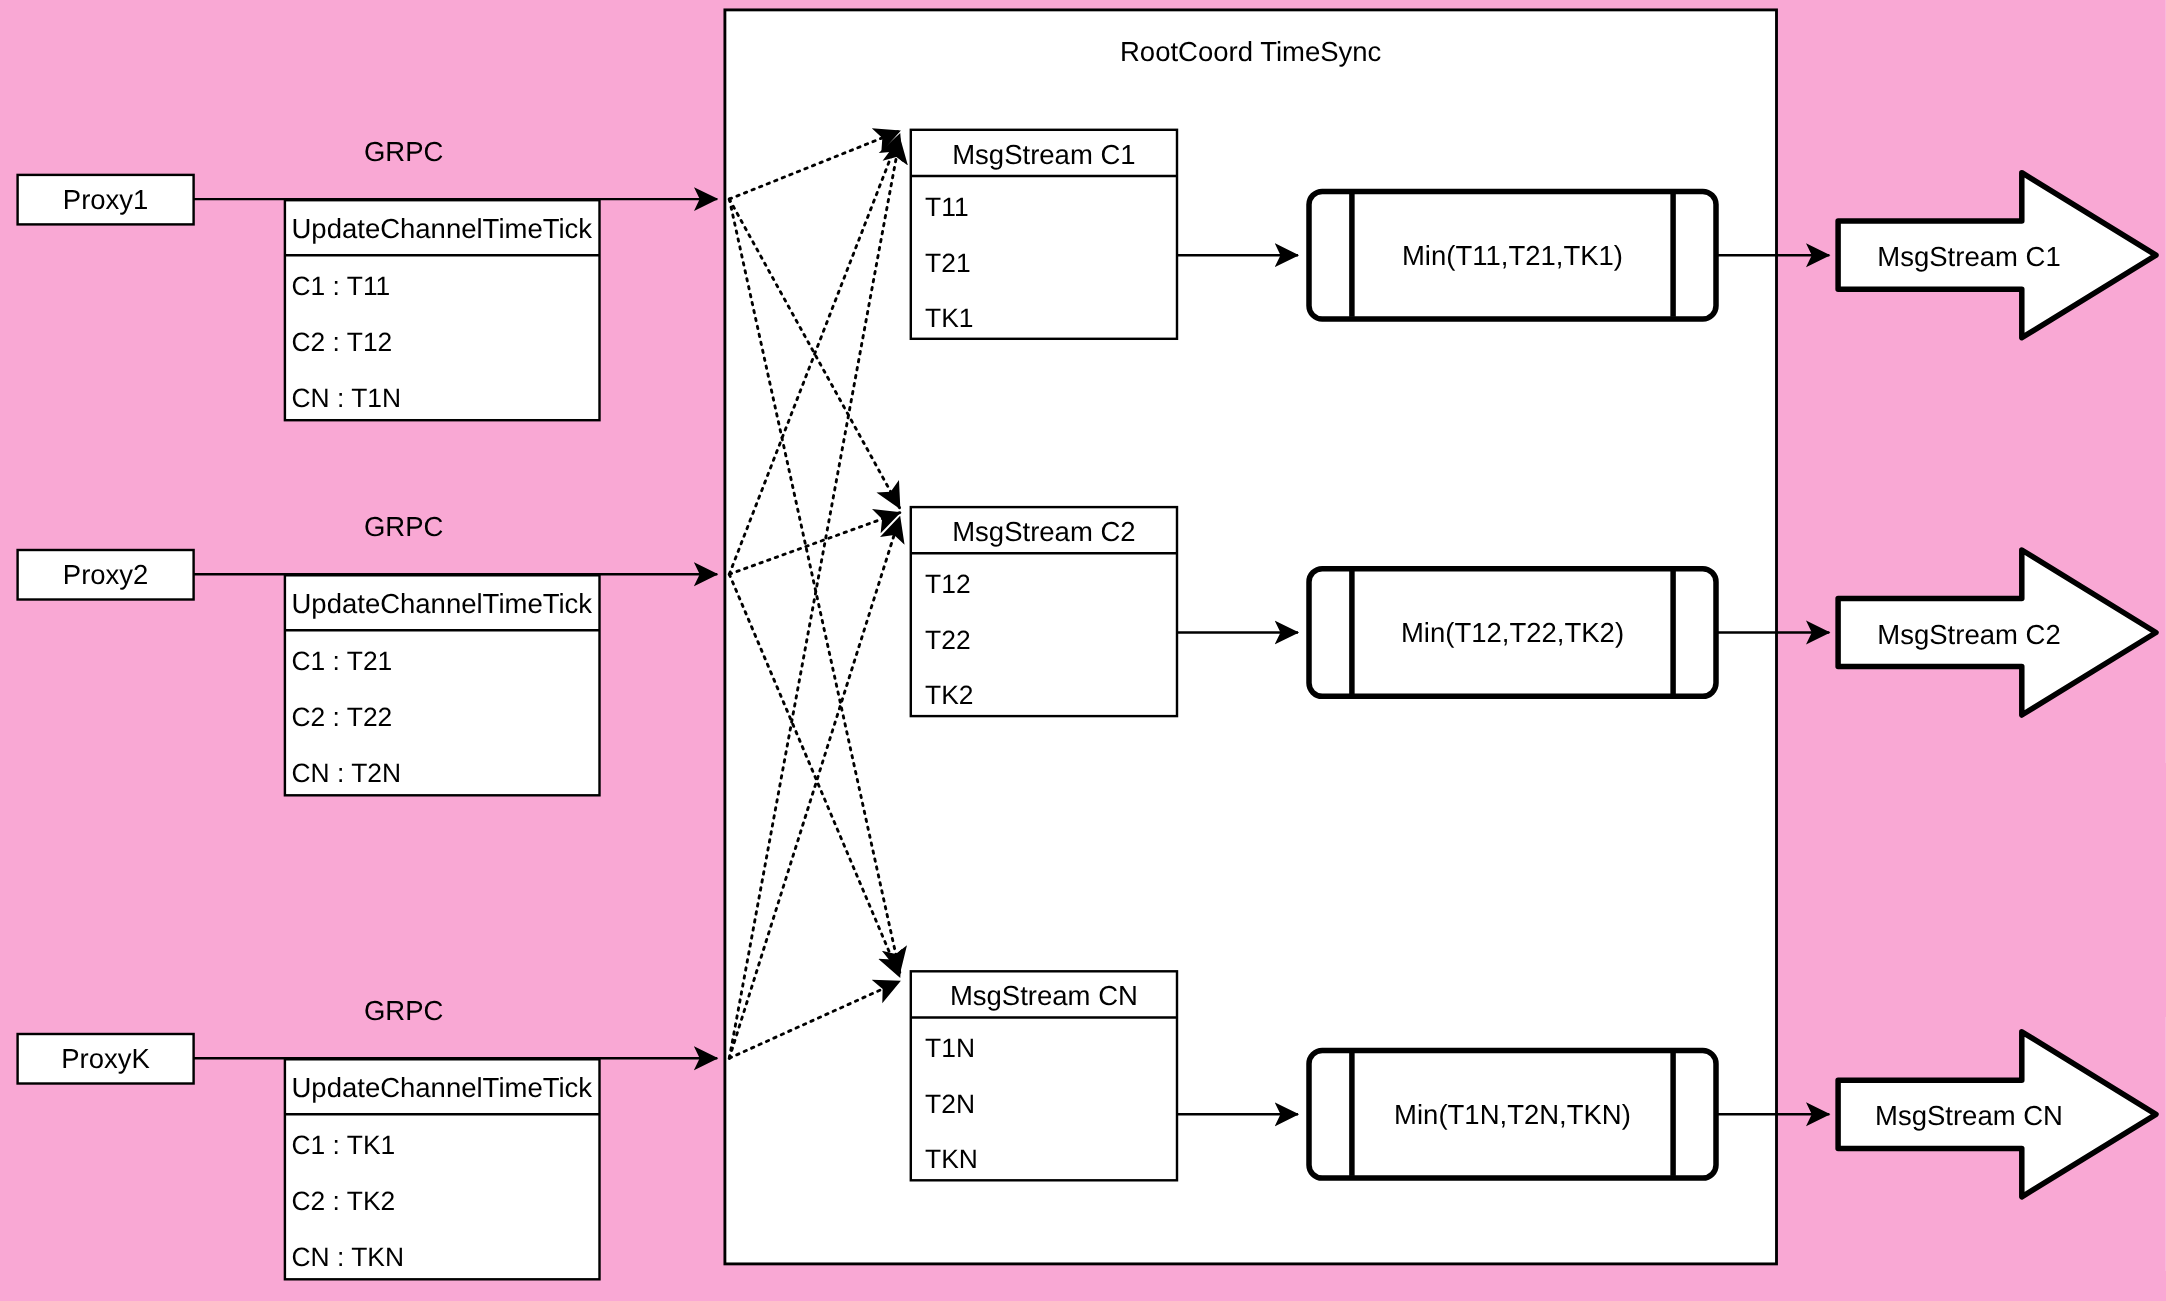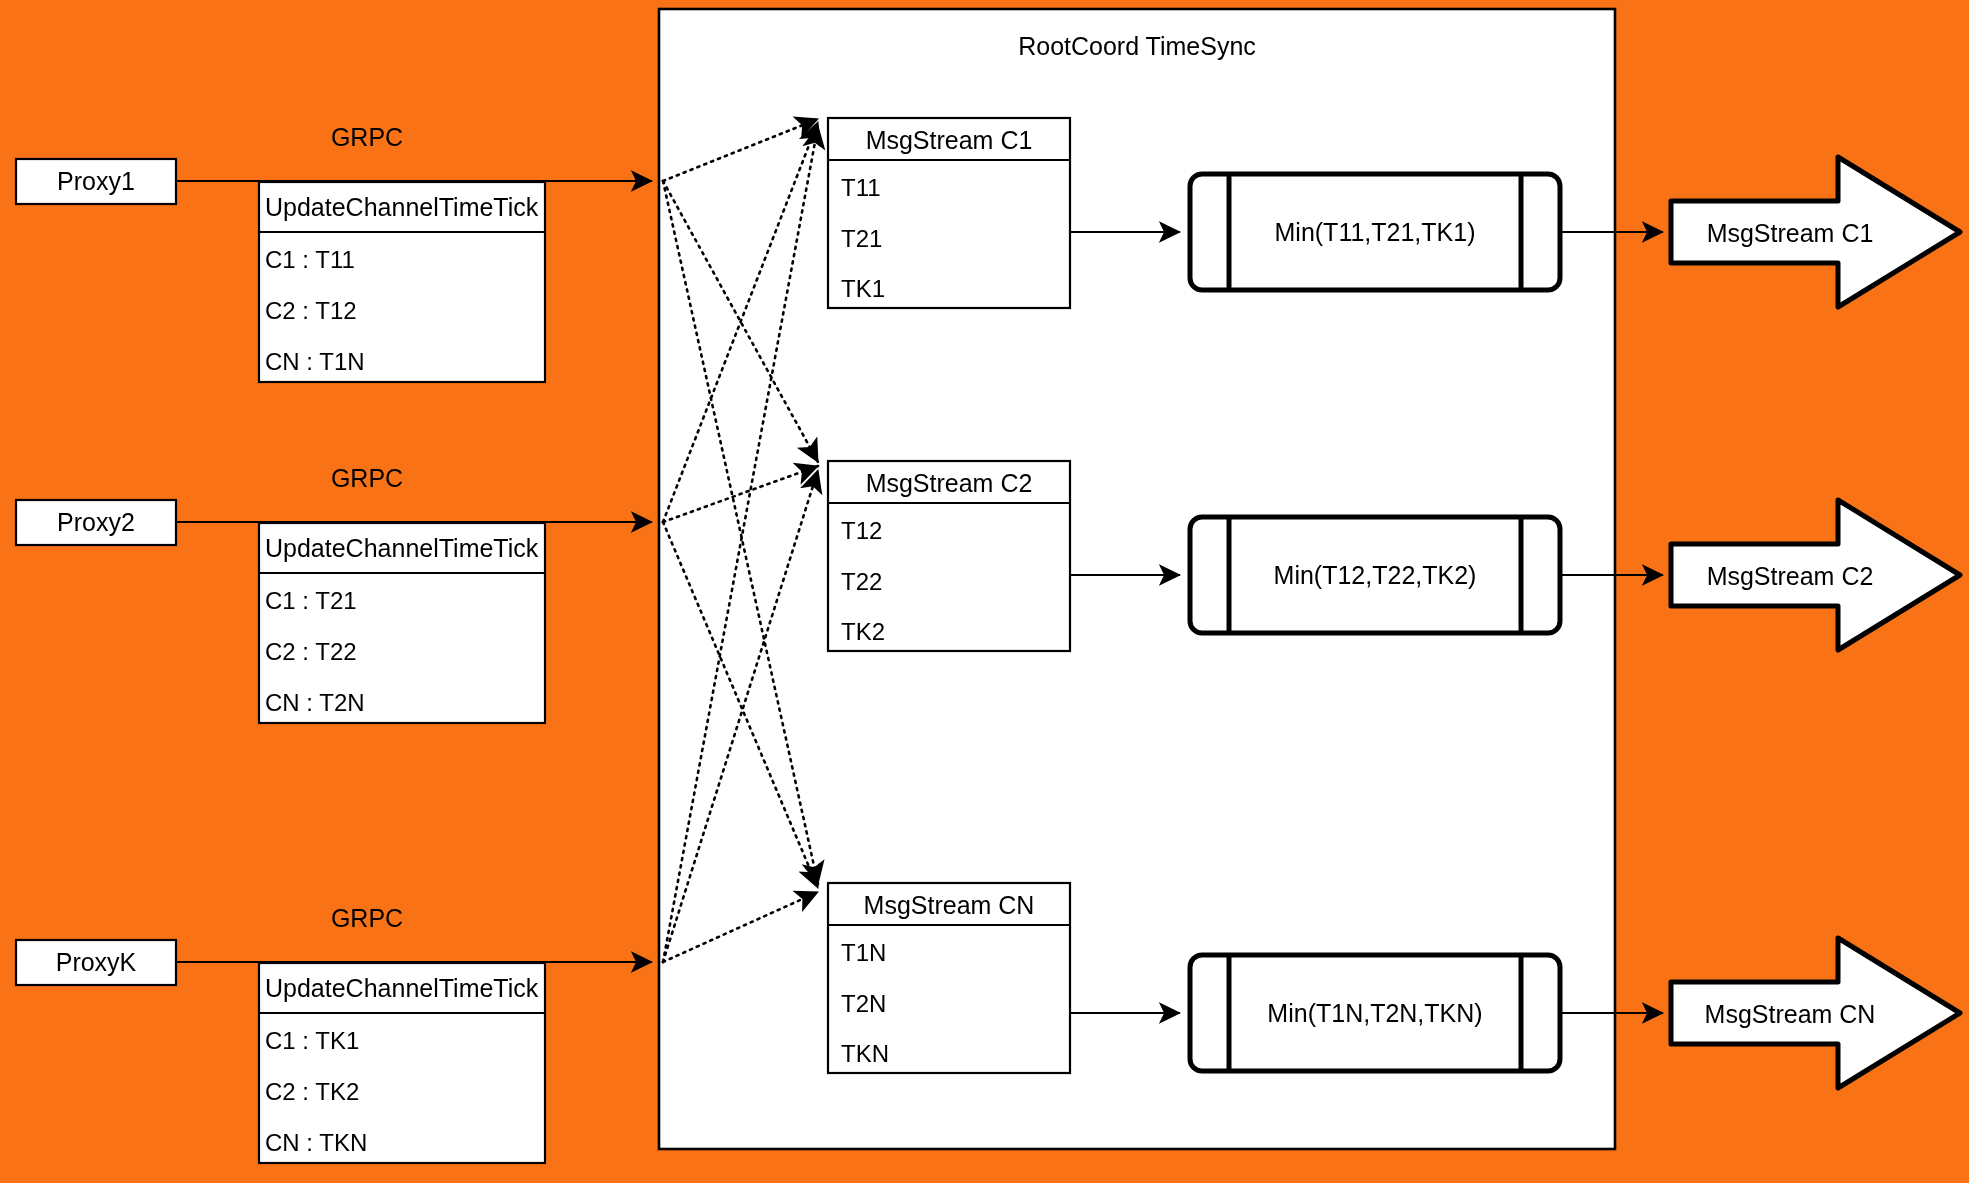--- a/index.html
+++ b/index.html
@@ -1,17 +1,17 @@
 <!DOCTYPE html>
 <html><head>
 <meta charset="utf-8">
 <style>
   html,body{margin:0;padding:0;background:#ffffff;}
   body{font-family:"Liberation Sans", sans-serif;}
-  #stage{position:relative;width:1969px;height:1183px;background:#f97316;overflow:hidden;}
+  #stage{position:relative;width:1969px;height:1183px;background:#f9a8d4;overflow:hidden;}
   svg#diagram{position:absolute;left:0;top:0;width:1969px;height:1183px;}
   .shape-stroke{fill:#ffffff;stroke:#000000;stroke-width:2.2;}
   .shape-stroke-thick{fill:#ffffff;stroke:#000000;stroke-width:5;stroke-linejoin:round;}
   .divider{stroke:#000000;stroke-width:2.2;}
   .divider-thick{stroke:#000000;stroke-width:5;}
   .conn{stroke:#000000;stroke-width:2.2;fill:none;}
   .dotted{stroke:#000000;stroke-width:2.6;fill:none;stroke-dasharray:2.2 5.2;stroke-linecap:round;}
   .container-box{fill:#ffffff;stroke:#000000;stroke-width:2.6;}
   text{font-family:"Liberation Sans", sans-serif;fill:#000000;}
   .t-title{font-size:25px;}

